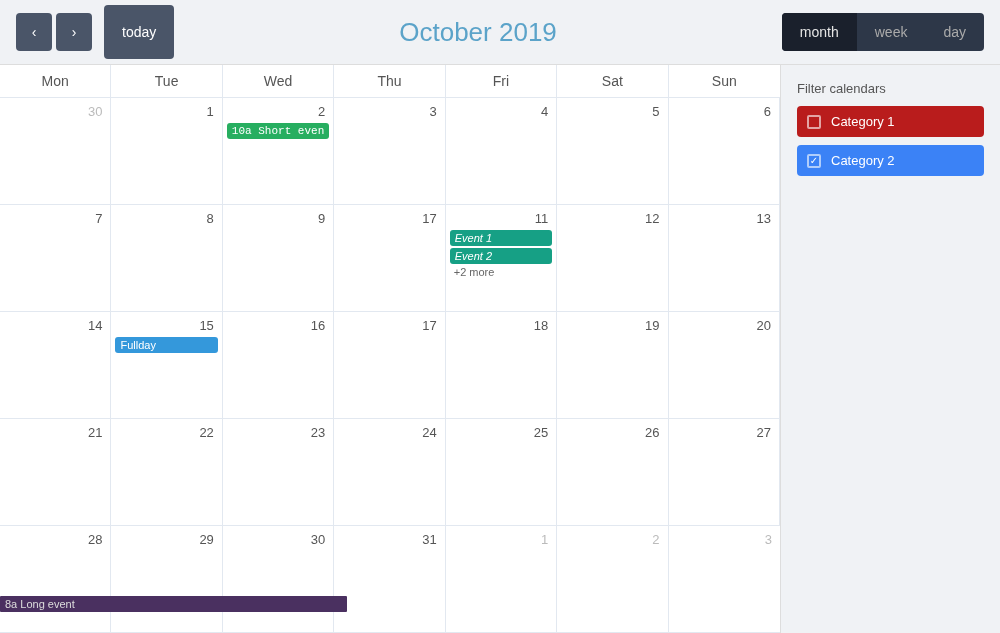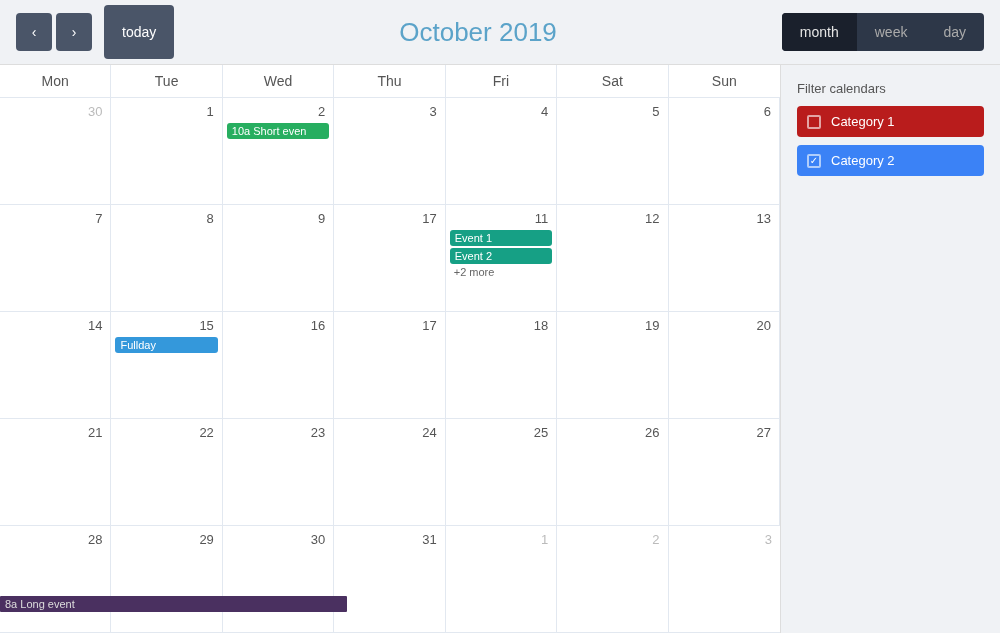--- a/index.html
+++ b/index.html
@@ -156,23 +156,23 @@
       padding: 2px 5px;
       font-size: 11px;
       color: white;
       margin-bottom: 2px;
       white-space: nowrap;
       overflow: hidden;
       text-overflow: ellipsis;
       cursor: pointer;
     }
 
-    .event.green { background: #27ae60; }
+    .event.green { background: #27ae60; font-family: Liberation Mono, monospace; }
     .event.blue { background: #3498db; }
-    .event.teal { background: #16a085; }
+    .event.teal { background: #16a085; font-style: italic; }
     .event.purple-dark { background: #4a3060; color: #ddd; }
 
     .more-link {
       font-size: 11px;
       color: #666;
       padding: 0 4px;
       cursor: pointer;
     }
 
     

